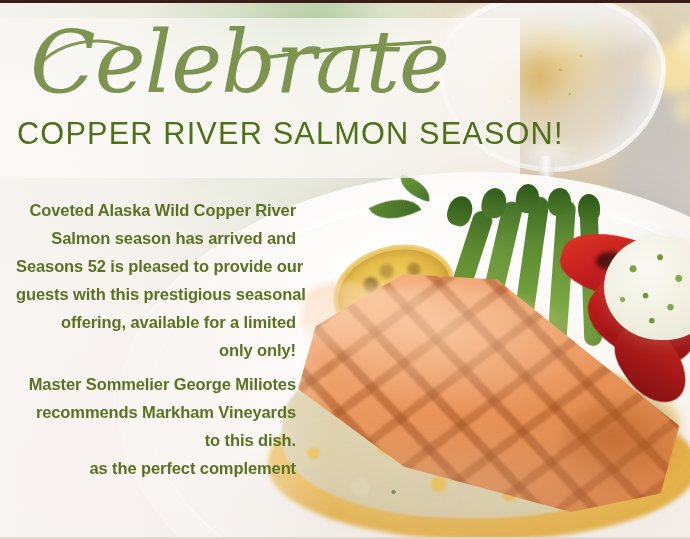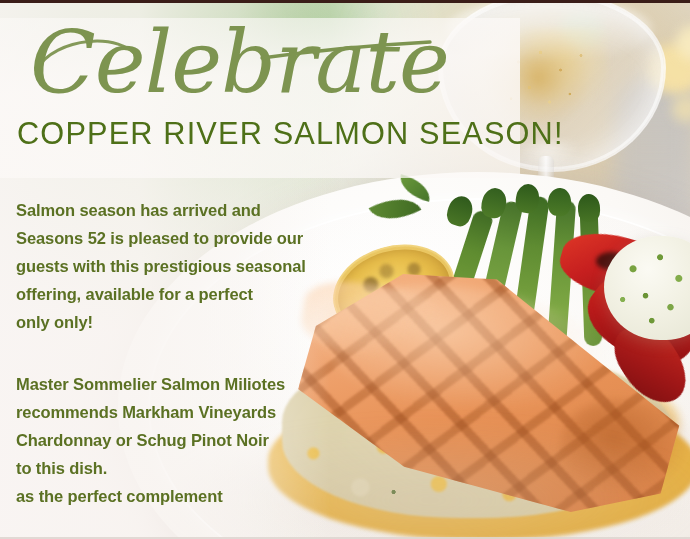--- a/index.html
+++ b/index.html
@@ -312,21 +312,21 @@
   .scrim-top{
     position:absolute;left:0;top:18px;width:520px;height:160px;
     background:linear-gradient(175deg, rgba(252,250,248,.55) 0%, rgba(252,249,247,.88) 38%, rgba(252,249,247,.72) 100%);
   }
 
   
   .topline{position:absolute;left:0;top:0;width:690px;height:3px;background:#3a1d18;z-index:40;}
   .bottomline{position:absolute;left:0;bottom:0;width:690px;height:2px;background:rgba(222,214,208,.9);z-index:40;}
 
   
-  .content{position:absolute;inset:0;z-index:30;}
+  .content{position:absolute;inset:0;z-index:30;text-align:right;}
 
   .celebrate{
     position:absolute;left:26px;top:18px;width:420px;height:96px;
   }
   .celebrate svg{display:block;width:420px;height:96px;overflow:visible;}
   .celebrate text{
     font-family:"DejaVu Serif",serif;
     font-style:italic;
     font-size:86px;
     fill:#7d9450;
@@ -466,30 +466,30 @@
         <text id="celebrate-text" x="4" y="74">Celebrate</text>
 
         <path d="M236 40 C 300 31, 350 27, 404 24" stroke="#7d9450" stroke-width="3.4" fill="none" stroke-linecap="round"></path>
         <path d="M10 52 C 30 18, 96 14, 112 40" stroke="#7d9450" stroke-width="3" fill="none" stroke-linecap="round" opacity="0.95"></path>
       </svg>
     </div>
 
     <div class="headline">COPPER RIVER SALMON SEASON!</div>
 
     <div class="para p1">
+      <div>Coveted Alaska Wild Copper River</div>
       <div>Salmon season has arrived and</div>
       <div>Seasons 52 is pleased to provide our</div>
       <div>guests with this prestigious seasonal</div>
-      <div>offering, available for a perfect</div>
+      <div>offering, available for a limited</div>
       <div>only only!</div>
     </div>
 
     <div class="para p2">
-      <div>Master Sommelier Salmon Miliotes</div>
+      <div>Master Sommelier George Miliotes</div>
       <div>recommends Markham Vineyards</div>
-      <div>Chardonnay or Schug Pinot Noir</div>
       <div>to this dish.</div>
       <div>as the perfect complement</div>
     </div>
   </div>
 
   <div class="bottomline"></div>
 </div>
 
 </body></html>

